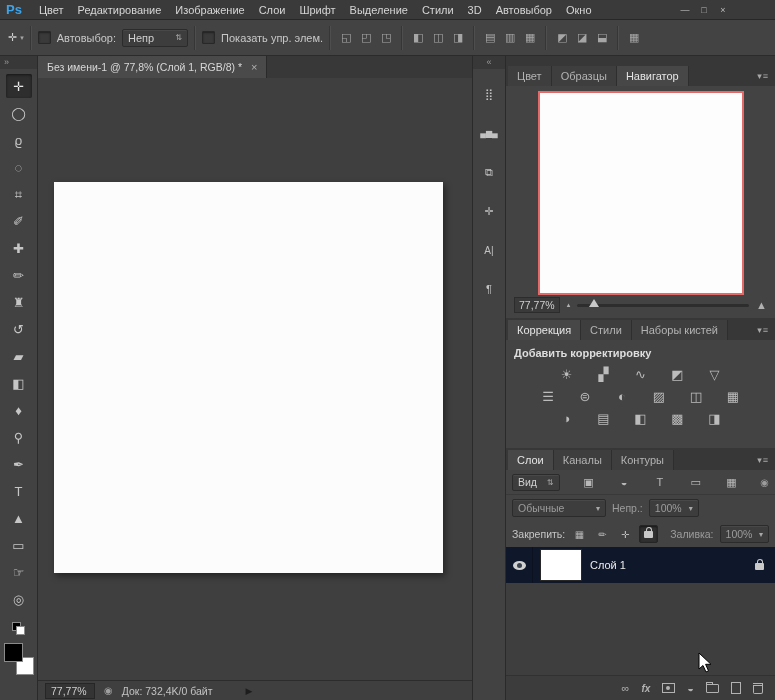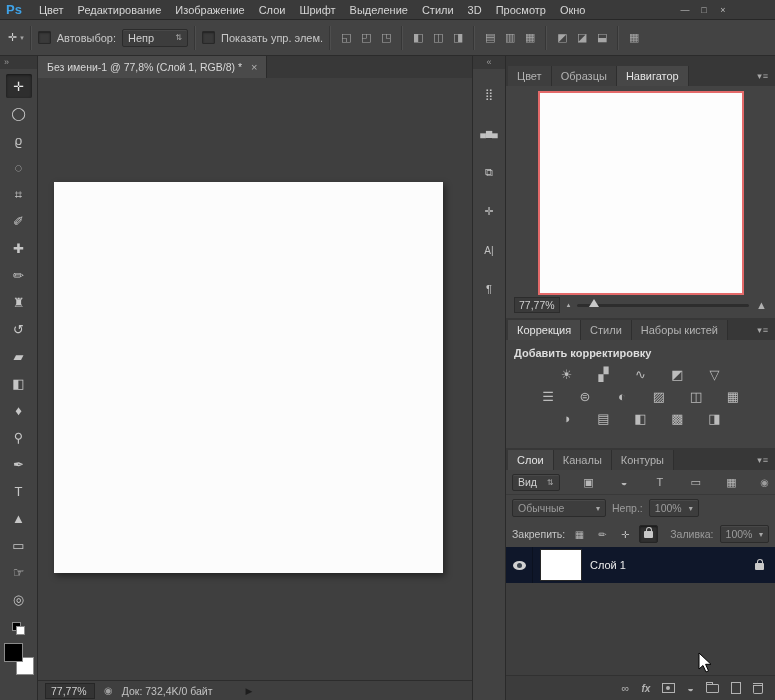--- a/index.html
+++ b/index.html
@@ -131,21 +131,21 @@
   <div id="menubar">
     <span class="logo">Ps</span>
     <span class="mitem">Цвет</span>
     <span class="mitem">Редактирование</span>
     <span class="mitem">Изображение</span>
     <span class="mitem">Слои</span>
     <span class="mitem">Шрифт</span>
     <span class="mitem">Выделение</span>
     <span class="mitem">Стили</span>
     <span class="mitem">3D</span>
-    <span class="mitem">Просмотр</span>
+    <span class="mitem">Автовыбор</span>
     <span class="mitem">Окно</span>
     <span class="win-controls">
       <span>—</span>
       <span>□</span>
       <span>×</span>
     </span>
   </div>
 
   <div id="optionsbar">
     <span class="toolbtn">

